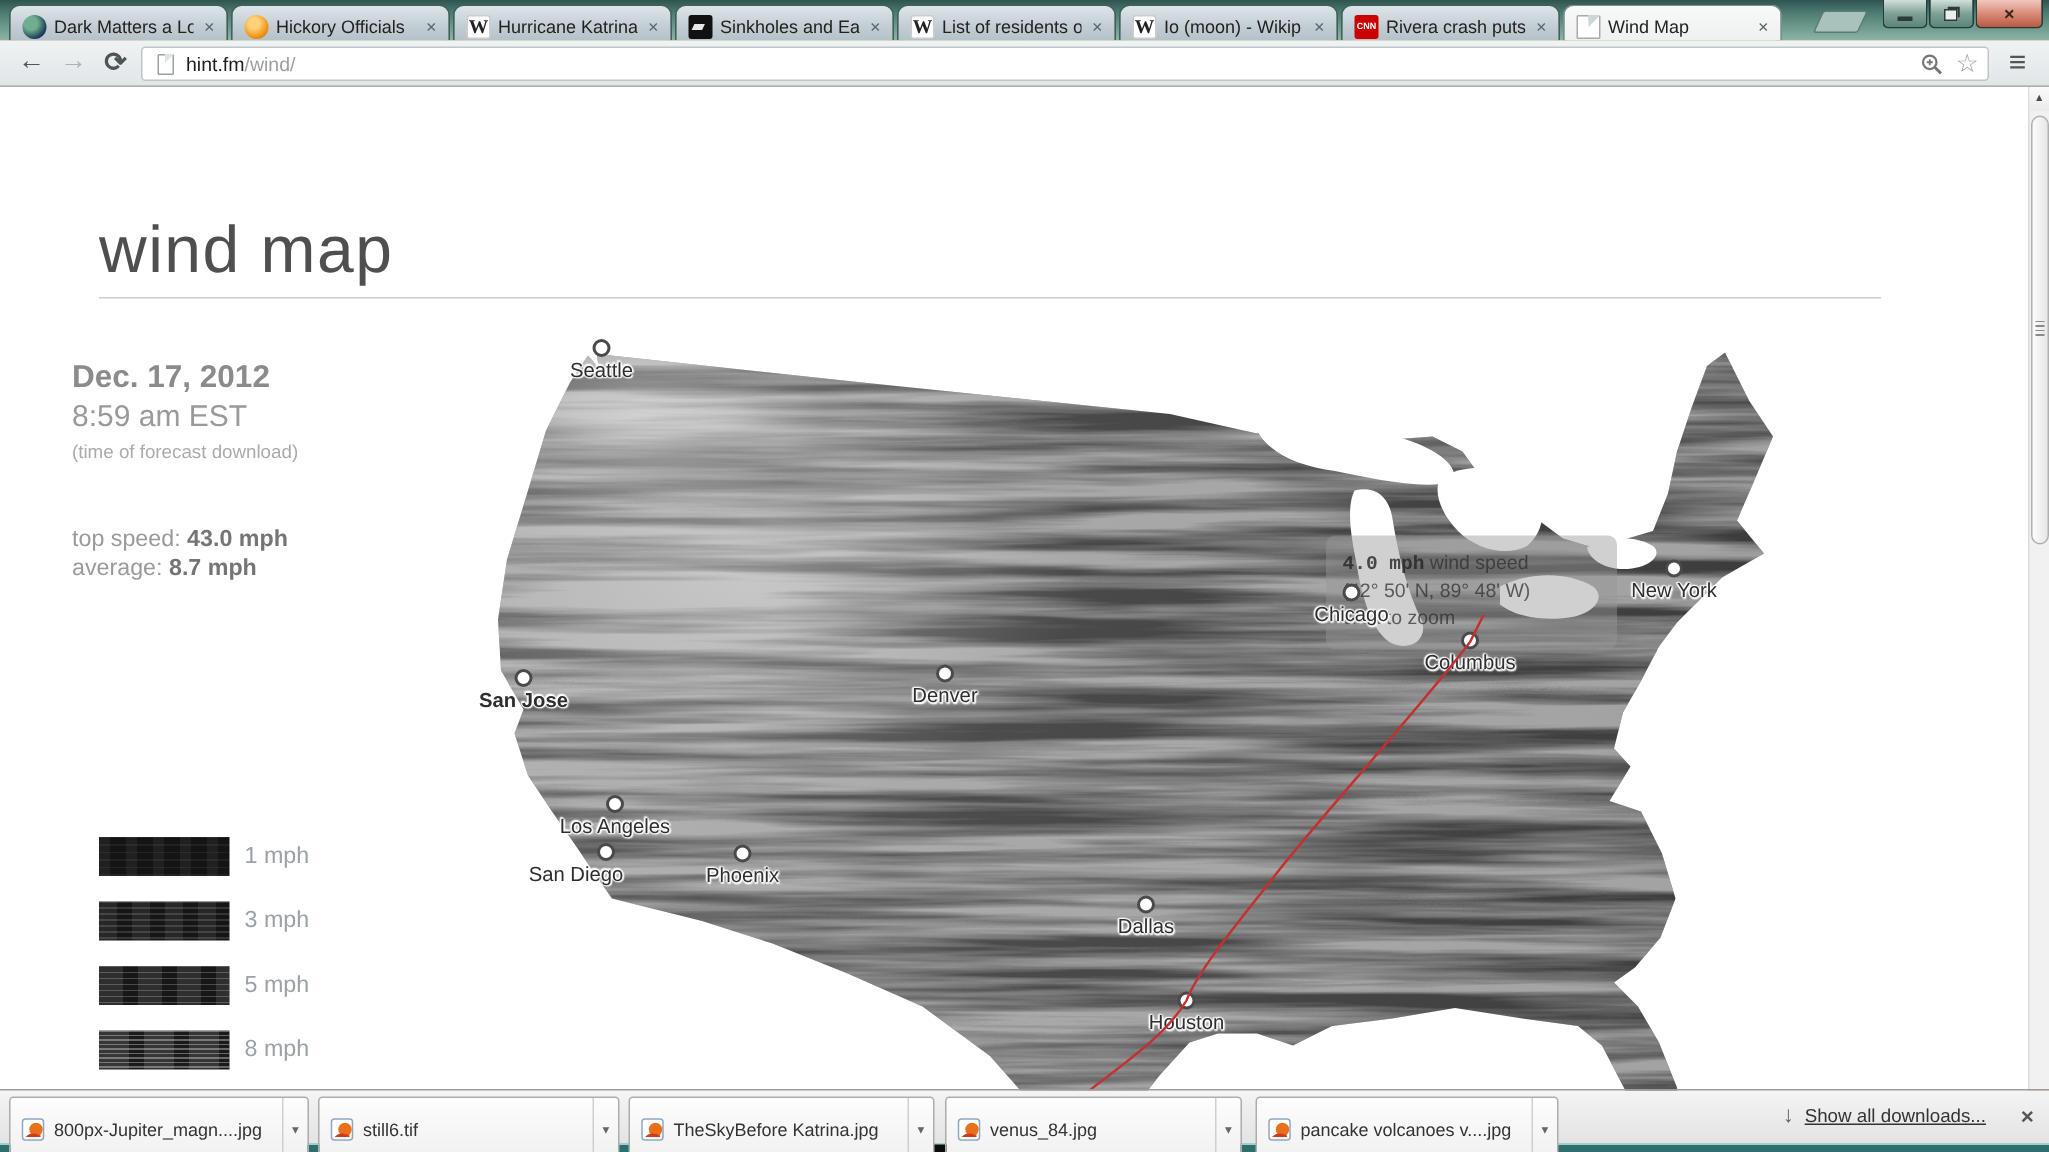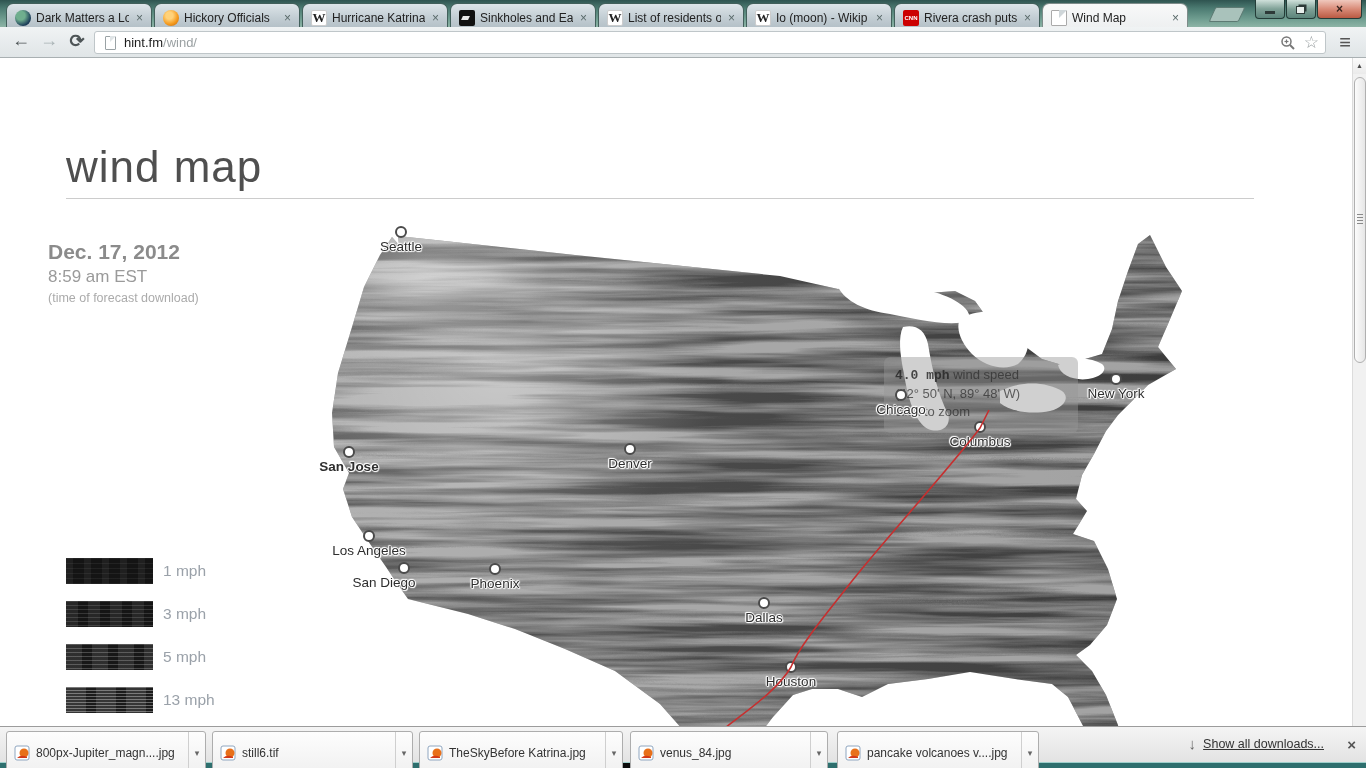--- a/index.html
+++ b/index.html
@@ -52,21 +52,21 @@
   .star { font-size:17px; color:#9aa0a2; }
   .menubtn { position:absolute; right:6px; top:3px; width:30px; height:24px; text-align:center;
     font-size:20px; color:#555; line-height:24px; border-radius:2px; }
 
   
   .content { position:absolute; left:0; top:58px; width:1352px; height:710px; background:#fff; overflow:hidden; }
   .page-title { position:absolute; left:66px; top:84px; font-size:44px; color:#4f4f4f; letter-spacing:1px; }
   .title-rule { position:absolute; left:66px; top:140px; width:1188px; border-top:1px solid #ccc; }
   .sidecol { position:absolute; left:48px; top:182px; width:250px; color:#9a9a9a; }
   .side-date { font-size:21px; font-weight:bold; color:#8b8b8b; }
-  .side-time { font-size:17px; margin-top:3px; }
+  .side-time { font-size:20px; margin-top:3px; }
   .side-note { font-size:12.5px; color:#ababab; margin-top:4px; }
   .side-speeds { margin-top:42px; font-size:15.5px; line-height:19px; }
   .side-speeds b { color:#757575; }
   .legend { position:absolute; left:66px; top:500px; }
   .legend-row { display:flex; align-items:center; height:26px; margin-bottom:17px; }
   .swatch { width:87px; height:26px; margin-right:10px; background:#141414; }
   .legend-label { font-size:15.5px; color:#9aa1a9; }
   .s1{background:repeating-linear-gradient(180deg,rgba(255,255,255,.06) 0 1px,transparent 1px 5px),repeating-linear-gradient(90deg,rgba(255,255,255,.05) 0 7px,transparent 7px 18px),#141414;}
   .s2{background:repeating-linear-gradient(180deg,rgba(255,255,255,.14) 0 1px,transparent 1px 4px),repeating-linear-gradient(90deg,rgba(255,255,255,.08) 0 12px,transparent 12px 22px),#151515;}
   .s3{background:repeating-linear-gradient(180deg,rgba(255,255,255,.22) 0 1px,transparent 1px 4px),repeating-linear-gradient(90deg,rgba(255,255,255,.10) 0 16px,transparent 16px 26px),#171717;}
@@ -197,38 +197,42 @@
   </div>
 
   <div class="content">
     <div class="page-title">wind map</div>
     <div class="title-rule"></div>
 
     <div class="sidecol">
       <div class="side-date">Dec. 17, 2012</div>
       <div class="side-time">8:59 am EST</div>
       <div class="side-note">(time of forecast download)</div>
+      <div class="side-speeds">
+        <span>top speed: </span><b>43.0 mph</b><br>
+        <span>average: </span><b>8.7 mph</b>
+      </div>
     </div>
 
     <div class="legend">
       <div class="legend-row">
           <span class="swatch s1"></span>
           <span class="legend-label">1 mph</span>
         </div>
       <div class="legend-row">
           <span class="swatch s2"></span>
           <span class="legend-label">3 mph</span>
         </div>
       <div class="legend-row">
           <span class="swatch s3"></span>
           <span class="legend-label">5 mph</span>
         </div>
       <div class="legend-row">
           <span class="swatch s4"></span>
-          <span class="legend-label">13 mph</span>
+          <span class="legend-label">8 mph</span>
         </div>
       <div class="legend-row">
           <span class="swatch s5"></span>
           <span class="legend-label">15 mph</span>
         </div>
 
     </div>
 
     <div class="mapwrap">
       <svg width="1352" height="710" viewBox="0 0 1352 710" style="position:absolute;left:0;top:-58px;height:768px;width:1352px;">
@@ -273,21 +277,21 @@
       </div>
 
       <div class="city" style="left:395px;top:168px;">
           <span class="dot"></span>
           <span class="citylabel">Seattle</span>
         </div>
       <div class="city" style="left:343px;top:388px;font-weight:bold;">
           <span class="dot"></span>
           <span class="citylabel">San Jose</span>
         </div>
-      <div class="city" style="left:363px;top:472px;">
+      <div class="city" style="left:404px;top:472px;">
           <span class="dot"></span>
           <span class="citylabel">Los Angeles</span>
         </div>
       <div class="city" style="left:398px;top:504px;">
           <span class="dot"></span>
           <span class="citylabel" style="left:-14px;">San Diego</span>
         </div>
       <div class="city" style="left:489px;top:505px;">
           <span class="dot"></span>
           <span class="citylabel">Phoenix</span>

